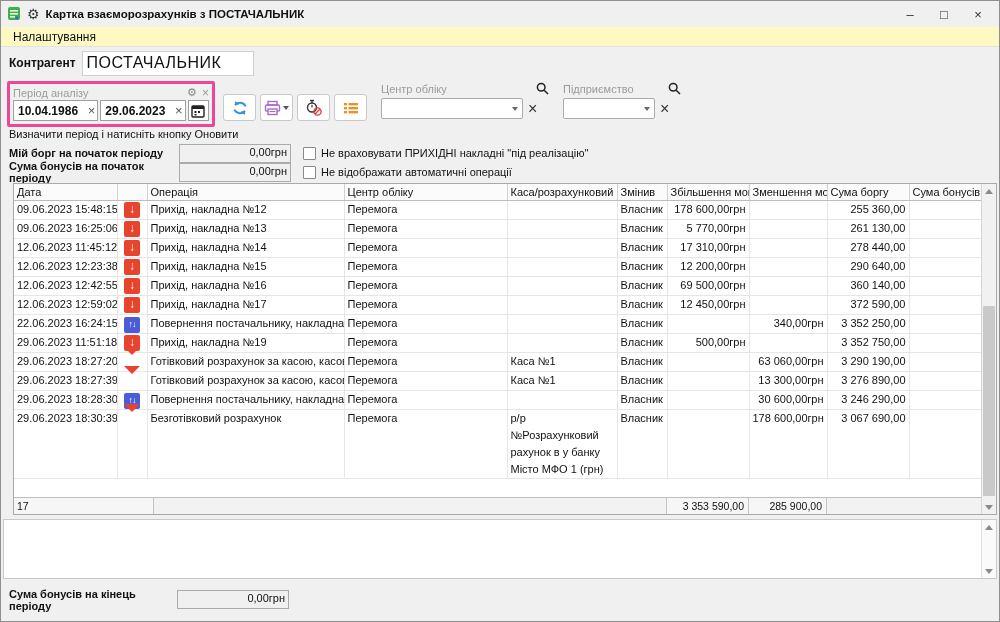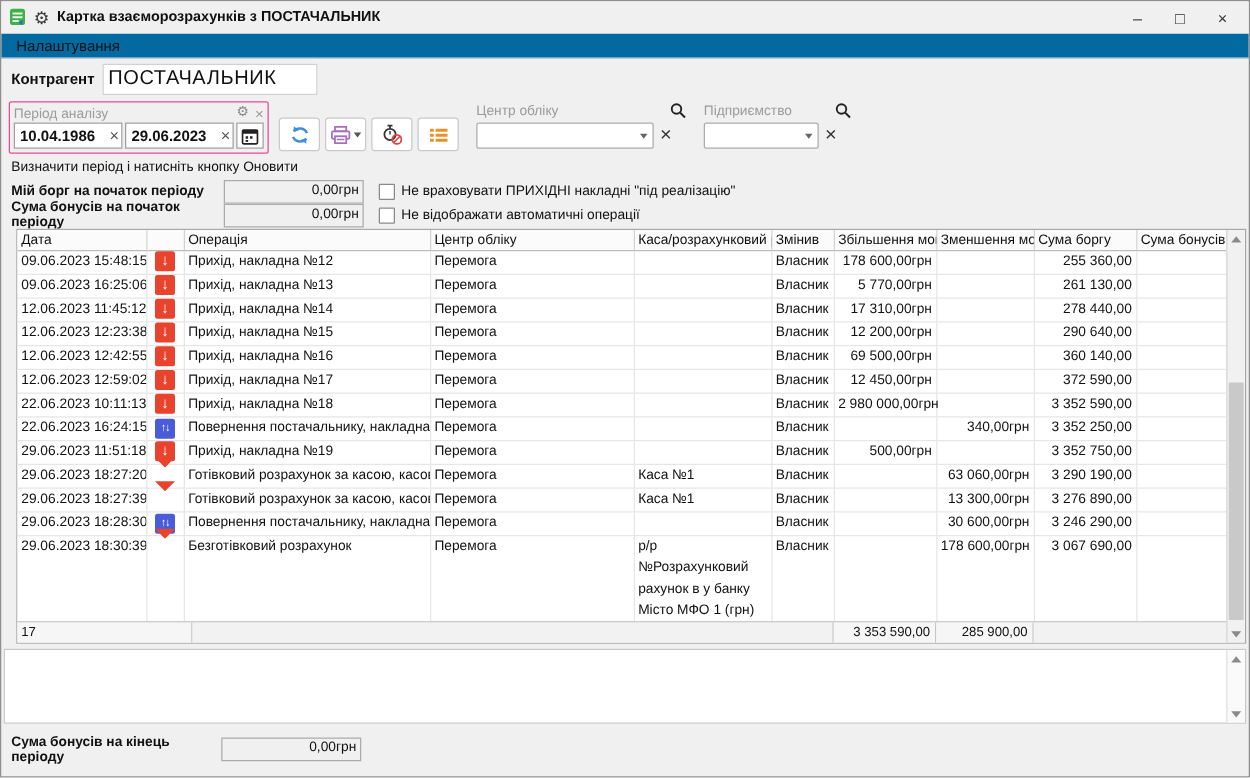--- a/index.html
+++ b/index.html
@@ -9,34 +9,34 @@
 
   
   .titlebar { height:26px; display:flex; align-items:center; padding:0 4px 0 6px; background:#f0f0f0; }
   .titlebar .app-ic { margin-right:4px; }
   .titlebar .gear { font-size:14px; color:#3a3a3a; margin-right:6px; line-height:1; }
   .title-text { font-weight:bold; font-size:11.5px; }
   .win-btns { margin-left:auto; display:flex; }
   .win-btn { width:34px; height:22px; display:flex; align-items:center; justify-content:center; font-size:13px; color:#333; }
 
   
-  .menubar { height:20px; display:flex; align-items:center; padding-left:8px; background:#0369a1; border-bottom:1px solid #e2e2e2; }
+  .menubar { height:20px; display:flex; align-items:center; padding-left:8px; background:#fef9c3; border-bottom:1px solid #e2e2e2; }
   .menu-item { padding:2px 4px; font-size:12px; }
 
   
   .cpart-row { display:flex; align-items:center; height:32px; padding-left:8px; }
   .cpart-label { font-weight:bold; font-size:12px; margin-right:6px; }
   .cpart-value { width:172px; height:25px; background:#fff; border:1px solid #d0d0d0; font-size:16px; padding:2px 3px 0 4px; letter-spacing:0.5px; overflow:hidden; white-space:nowrap; }
 
   
   .controls { display:flex; align-items:flex-start; height:46px; padding:2px 0 0 6px; }
   .group { display:flex; flex-direction:column; }
   .group .g-head { display:flex; align-items:center; height:15px; }
   .g-label { color:#9b9b9b; font-size:11px; }
-  .period-group { width:208px; border:1px solid #ec4899; border-radius:2px; padding:1px 3px 3px 3px; background:#f0f0f0;justify-content:flex-end; }
+  .period-group { width:208px; border:3px solid #ec4899; border-radius:2px; padding:1px 3px 3px 3px; background:#f0f0f0;justify-content:flex-end; }
   .period-head-ics { margin-left:auto; display:flex; align-items:center; gap:5px; }
   .small-gear { font-size:11px; color:#8a8a8a; line-height:1; }
   .small-x { font-size:12px; color:#9a9a9a; line-height:1; }
   .period-inputs { display:flex; align-items:center; gap:2px; }
   .date-input { display:flex; align-items:center; width:88px; height:21px; background:#fff; border:1px solid #9f9f9f; padding:0 2px 0 4px; }
   .date-input .dval { font-weight:bold; font-size:12px; flex:1; }
   .date-input .clear-x { color:#555; font-size:13px; }
   .cal-btn { width:22px; height:21px; background:#fff; border:1px solid #9f9f9f; display:flex; align-items:center; justify-content:center; }
 
   .toolbar { display:flex; gap:4px; margin:13px 0 0 8px; }
@@ -374,32 +374,20 @@
               <td class="c-op">Прихід, накладна №17</td>
               <td class="c-center">Перемога</td>
               <td class="c-cash"></td>
               <td class="c-changed">Власник</td>
               <td class="num">12 450,00грн</td>
               <td class="num"></td>
               <td class="num">372 590,00</td>
               <td class="num"></td>
             </tr>
             <tr>
-              <td class="c-date">22.06.2023 10:11:13</td>
-              <td class="c-icon"><span class="ic-in">↓</span></td>
-              <td class="c-op">Прихід, накладна №18</td>
-              <td class="c-center">Перемога</td>
-              <td class="c-cash"></td>
-              <td class="c-changed">Власник</td>
-              <td class="num">2 980 000,00грн</td>
-              <td class="num"></td>
-              <td class="num">3 352 590,00</td>
-              <td class="num"></td>
-            </tr>
-            <tr>
               <td class="c-date">22.06.2023 16:24:15</td>
               <td class="c-icon"><span class="ic-ret">↑↓</span></td>
               <td class="c-op">Повернення постачальнику, накладна №1</td>
               <td class="c-center">Перемога</td>
               <td class="c-cash"></td>
               <td class="c-changed">Власник</td>
               <td class="num"></td>
               <td class="num">340,00грн</td>
               <td class="num">3 352 250,00</td>
               <td class="num"></td>

